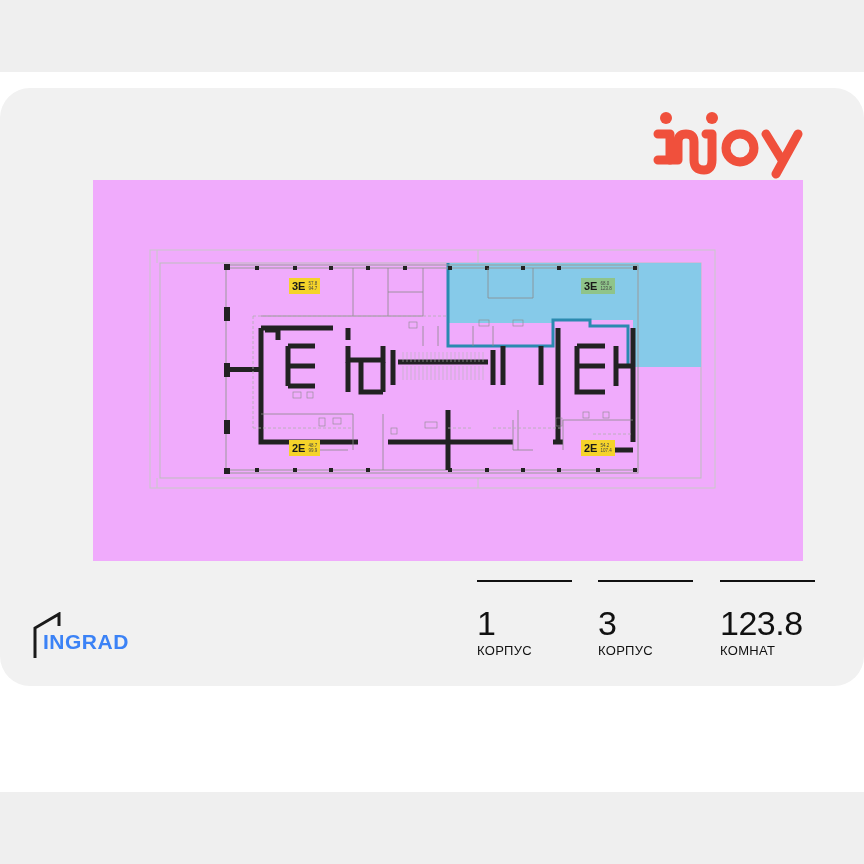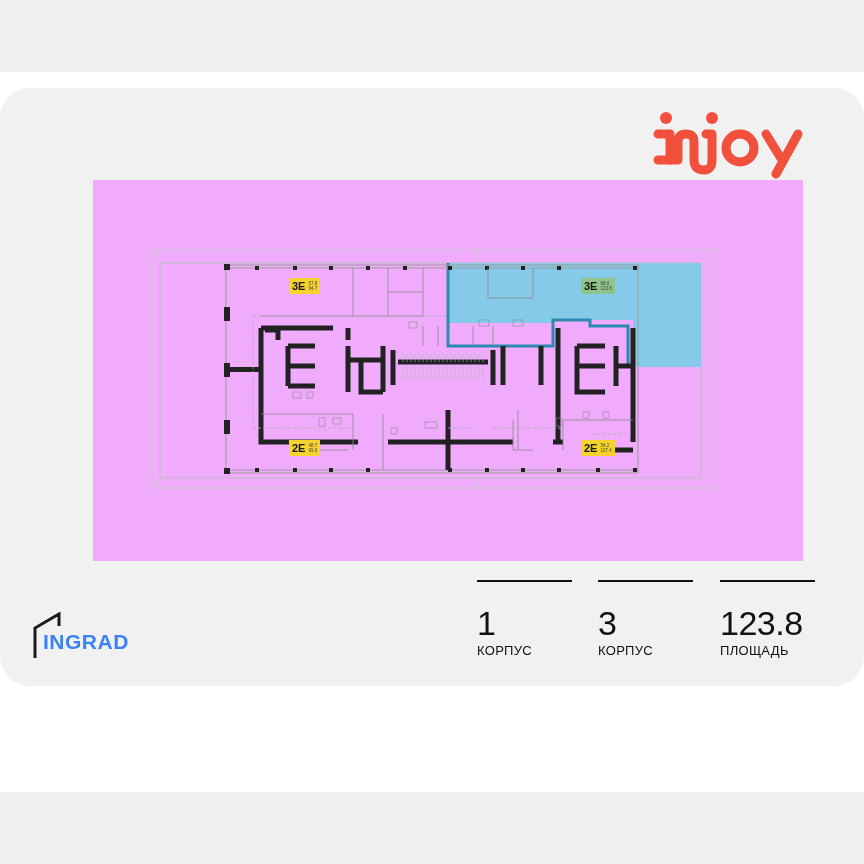--- a/index.html
+++ b/index.html
@@ -191,14 +191,14 @@
   <div class="label">КОРПУС</div>
 </div>
 <div class="stat" style="left:598px;">
   <div class="rule"></div>
   <div class="value">3</div>
   <div class="label">КОРПУС</div>
 </div>
 <div class="stat" style="left:720px;">
   <div class="rule"></div>
   <div class="value">123.8</div>
-  <div class="label">ПЛОЩАДЬ</div>
+  <div class="label">КОМНАТ</div>
 </div>
 
 </body></html>

